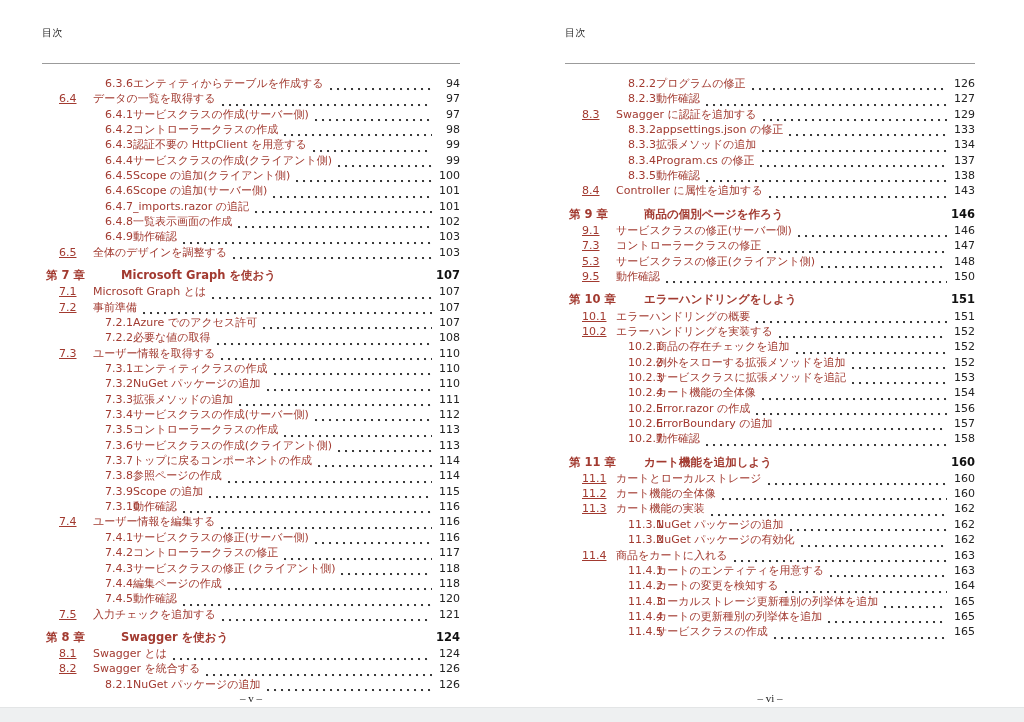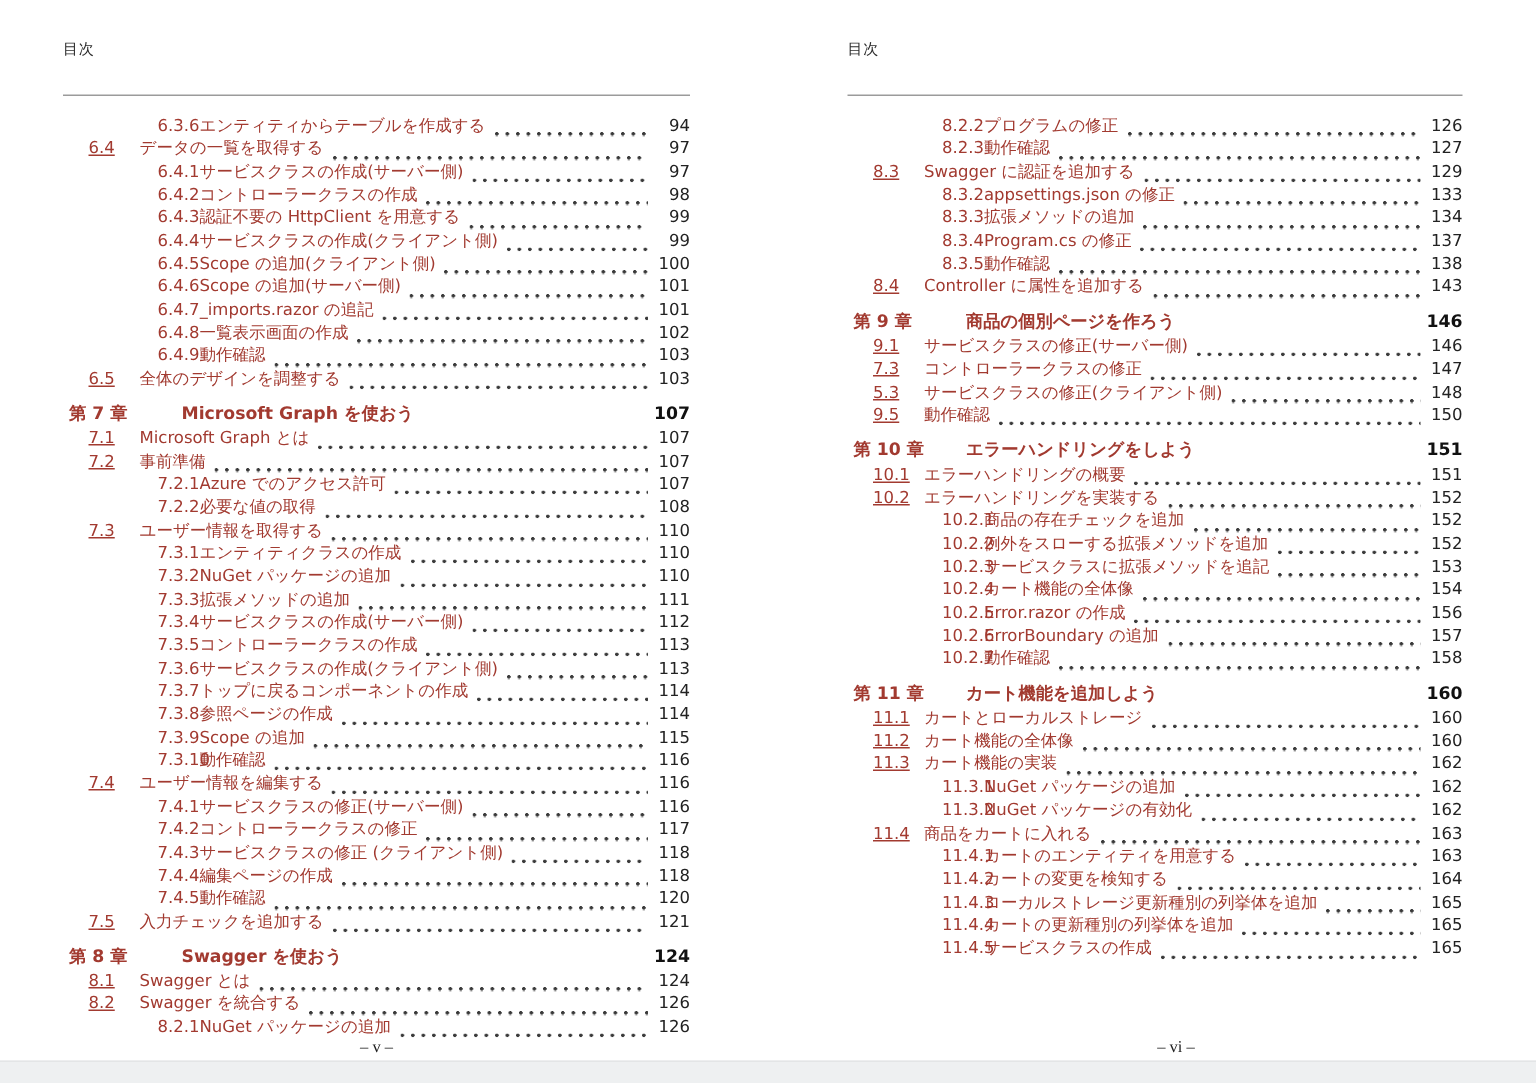--- a/index.html
+++ b/index.html
@@ -34,21 +34,21 @@
   }
   .fill{flex:1 1 auto;}
   .pagenum{flex:0 0 auto;min-width:24px;text-align:right;color:#222222;}
   .row.ch .pagenum{color:#111111;font-weight:bold;}
   .page-footer{
     position:absolute;top:692px;text-align:center;
     font-family:"Liberation Serif","DejaVu Serif",serif;
     font-size:11px;color:#222222;
   }
   .page-footer.left{left:42px;width:418px;}
-  .page-footer.right{left:579px;width:410px;}
+  .page-footer.right{left:565px;width:410px;}
   .bottom-strip{
     position:absolute;left:0;bottom:0;width:1024px;height:14px;
     background:#eef0f1;border-top:1px solid #e3e5e6;
   }
 </style>
 </head>
 <body>
 
 <div class="page left">
   <div class="page-header">目次</div>

